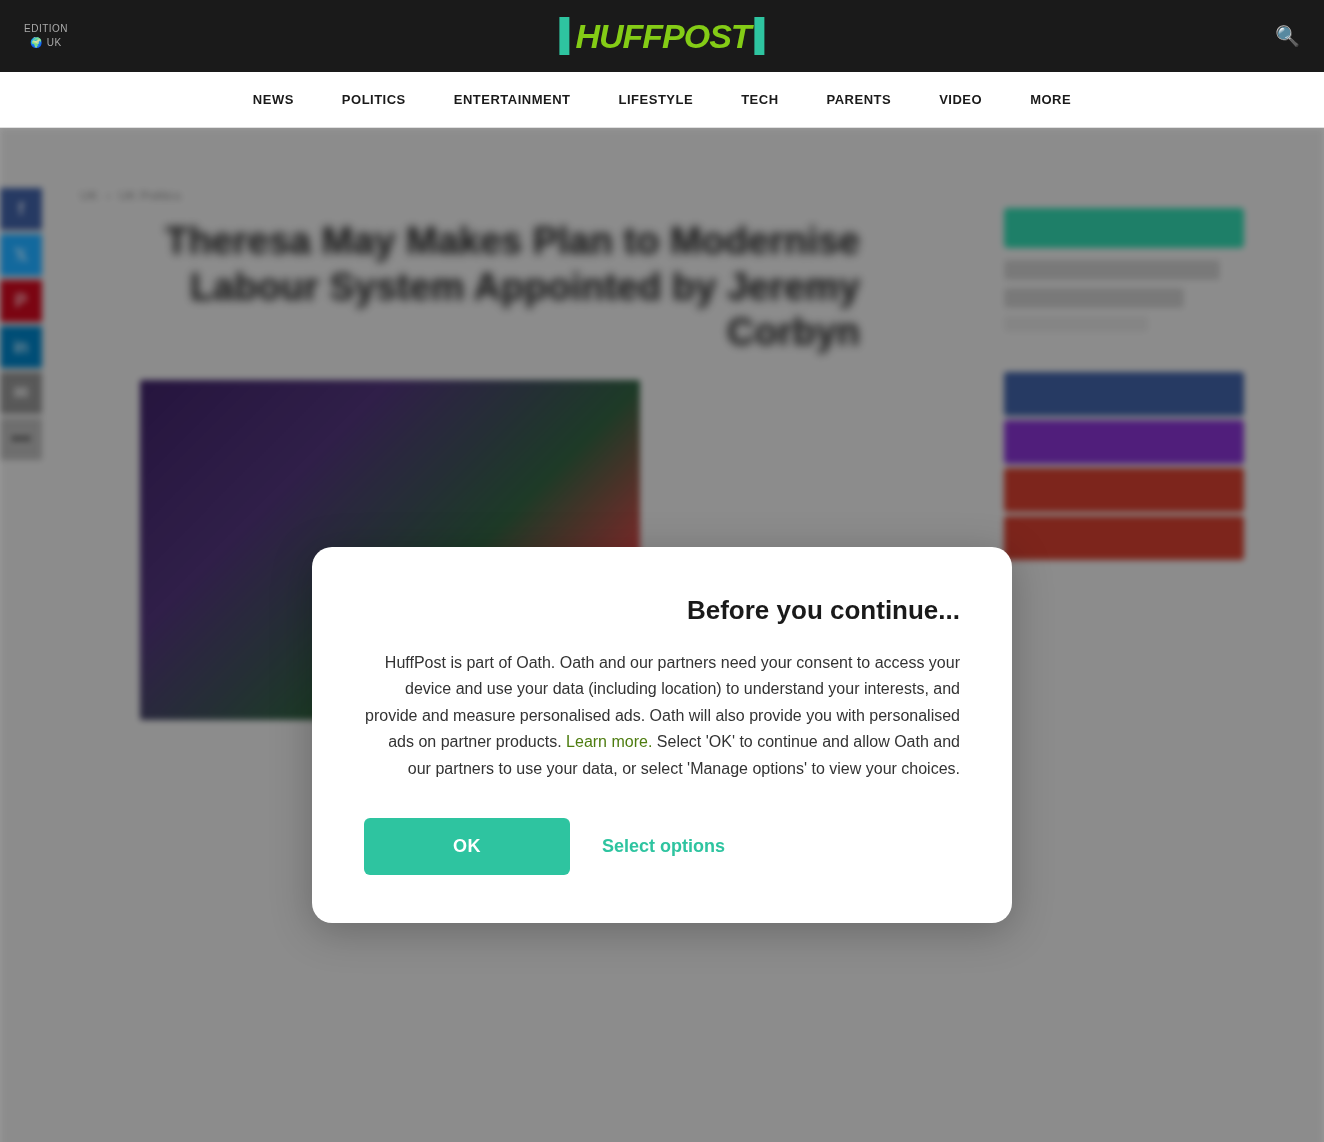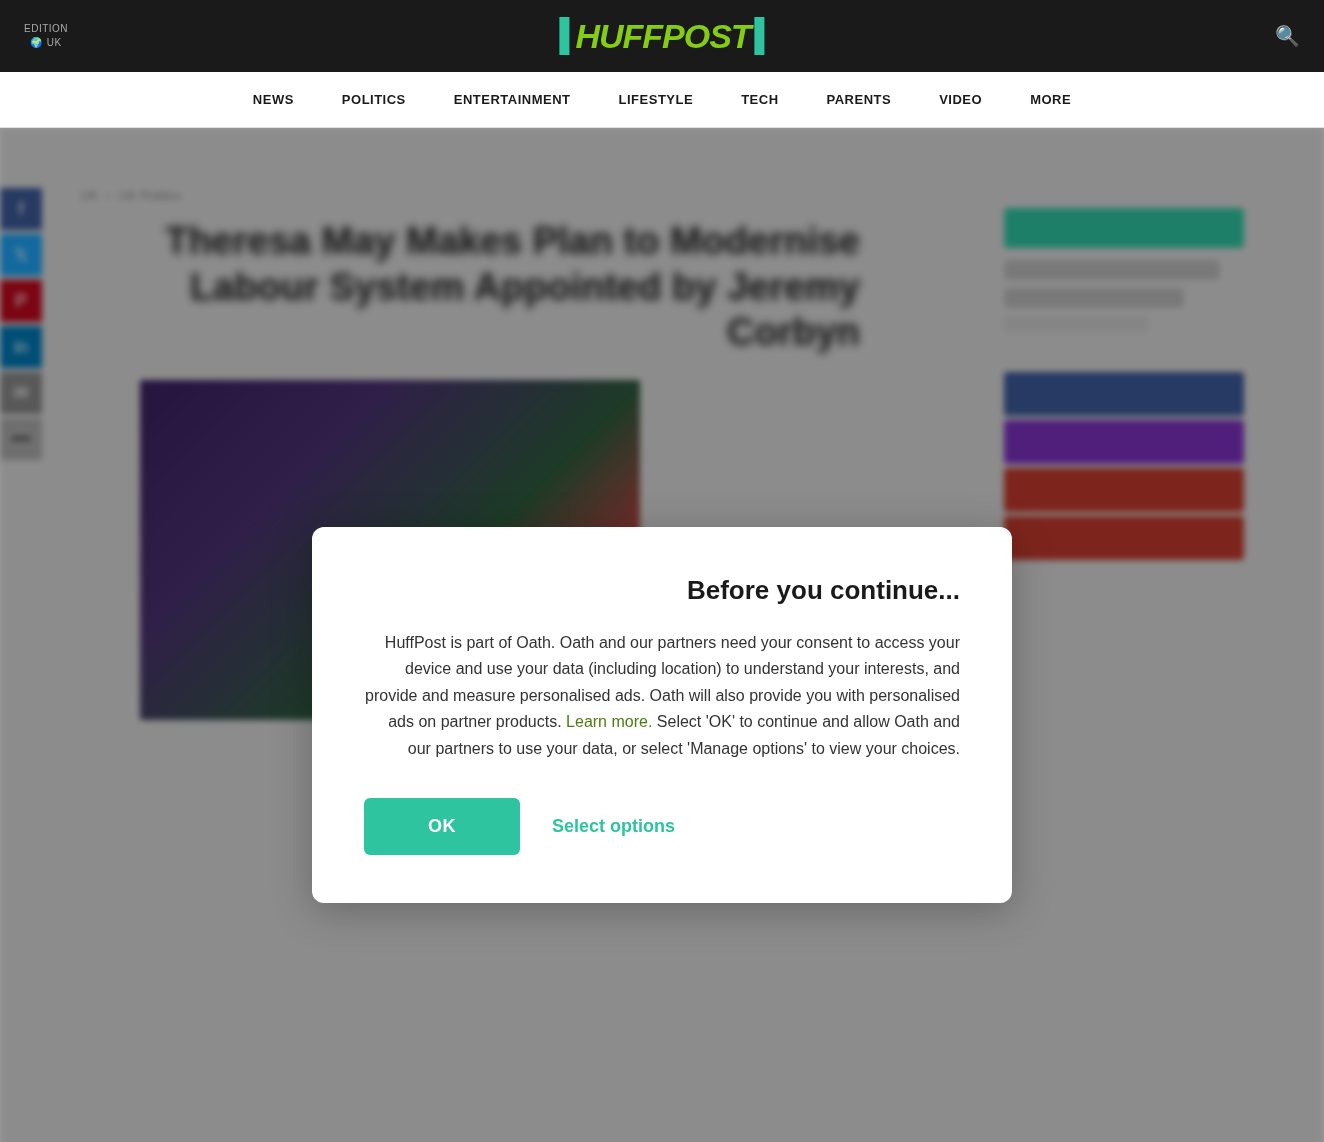--- a/index.html
+++ b/index.html
@@ -169,27 +169,27 @@
       height: 100%;
       background: rgba(0, 0, 0, 0.35);
       display: flex;
       align-items: center;
       justify-content: center;
       z-index: 100;
     }
 
     .modal {
       background: white;
-      border-radius: 12px;
+      border-radius: 20px;
       padding: 48px 52px;
       width: 700px;
       max-width: 90%;
       box-shadow: 0 8px 40px rgba(0,0,0,0.25);
       position: relative;
-      top: 76px;
+      top: 96px;
     }
 
     .modal-title {
       font-size: 26px;
       font-weight: 900;
       color: #1a1a1a;
       margin-bottom: 24px;
     }
 
     .modal-body {
@@ -208,21 +208,21 @@
       display: flex;
       align-items: center;
       gap: 32px;
     }
 
     .btn-ok {
       background: #2ec4a0;
       color: white;
       border: none;
       border-radius: 6px;
-      padding: 18px 64px;
+      padding: 18px 89px;
       font-size: 18px;
       font-weight: 700;
       cursor: pointer;
       letter-spacing: 0.5px;
     }
 
     .btn-manage {
       background: none;
       border: none;
       color: #2ec4a0;

